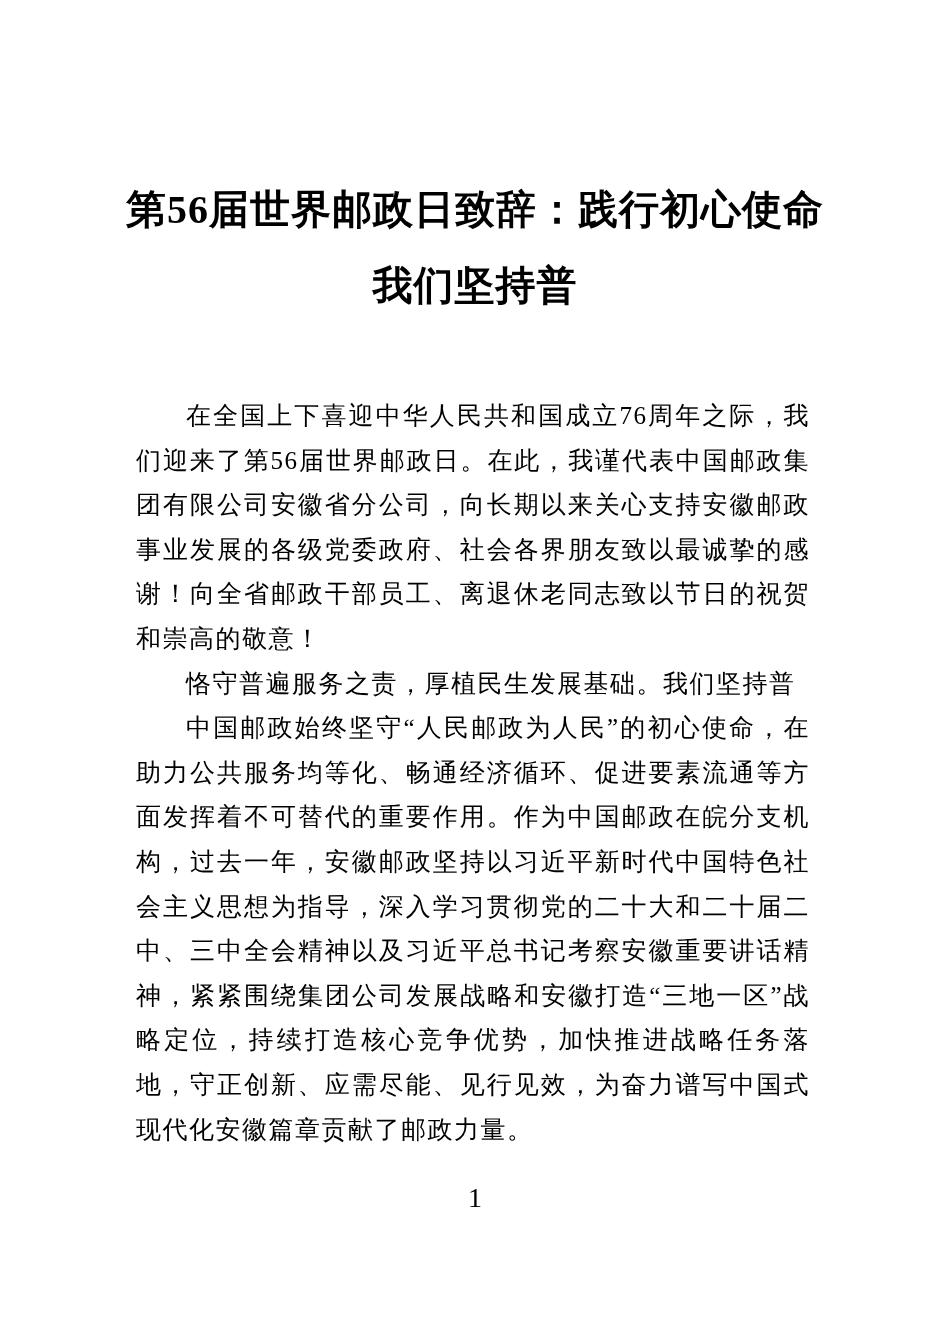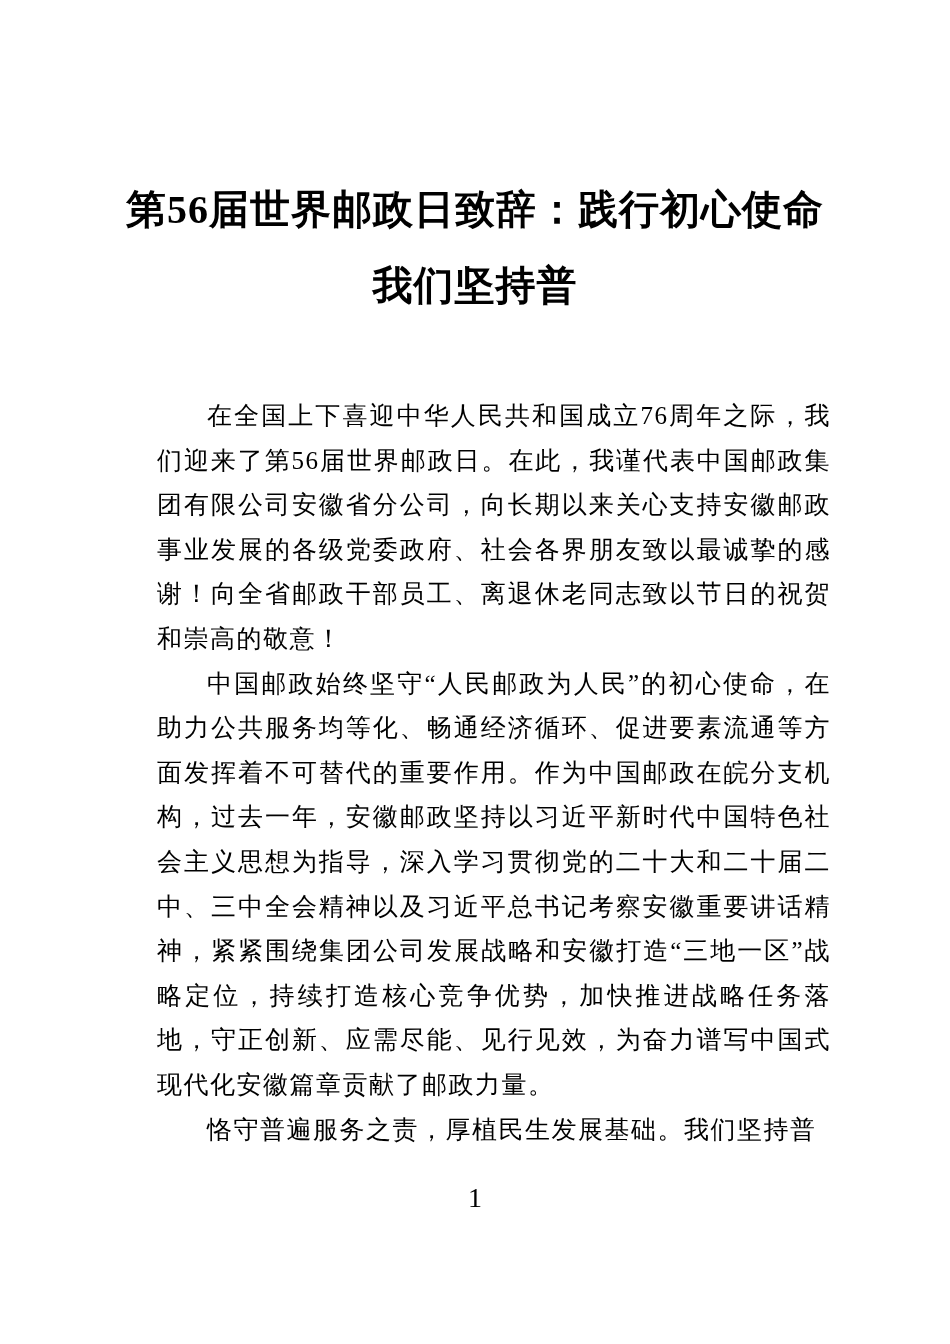--- a/index.html
+++ b/index.html
@@ -30,21 +30,21 @@
     line-height: 76px;
     letter-spacing: 1px;
     color: #000000;
   }
   .doc-title .title-line {
     display: block;
   }
   .doc-body {
     position: absolute;
     top: 394px;
-    left: 157px;
+    left: 136px;
     width: 674px;
     font-size: 25px;
     line-height: 44.6px;
     letter-spacing: 1.5px;
     text-align: justify;
     text-justify: inter-character;
     color: #000000;
   }
   .doc-body p {
     margin: 0;
@@ -67,19 +67,19 @@
 
 <div class="page">
 
   <h1 class="doc-title">
     <span class="title-line">第56届世界邮政日致辞：践行初心使命</span>
     <span class="title-line">我们坚持普</span>
   </h1>
 
   <div class="doc-body">
     <p>在全国上下喜迎中华人民共和国成立76周年之际，我们迎来了第56届世界邮政日。在此，我谨代表中国邮政集团有限公司安徽省分公司，向长期以来关心支持安徽邮政事业发展的各级党委政府、社会各界朋友致以最诚挚的感谢！向全省邮政干部员工、离退休老同志致以节日的祝贺和崇高的敬意！</p>
+    <p>恪守普遍服务之责，厚植民生发展基础。我们坚持普</p>
     <p>中国邮政始终坚守“人民邮政为人民”的初心使命，在助力公共服务均等化、畅通经济循环、促进要素流通等方面发挥着不可替代的重要作用。作为中国邮政在皖分支机构，过去一年，安徽邮政坚持以习近平新时代中国特色社会主义思想为指导，深入学习贯彻党的二十大和二十届二中、三中全会精神以及习近平总书记考察安徽重要讲话精神，紧紧围绕集团公司发展战略和安徽打造“三地一区”战略定位，持续打造核心竞争优势，加快推进战略任务落地，守正创新、应需尽能、见行见效，为奋力谱写中国式现代化安徽篇章贡献了邮政力量。</p>
-    <p>恪守普遍服务之责，厚植民生发展基础。我们坚持普</p>
   </div>
 
   <div class="page-number">1</div>
 
 </div>
 
 </body></html>

